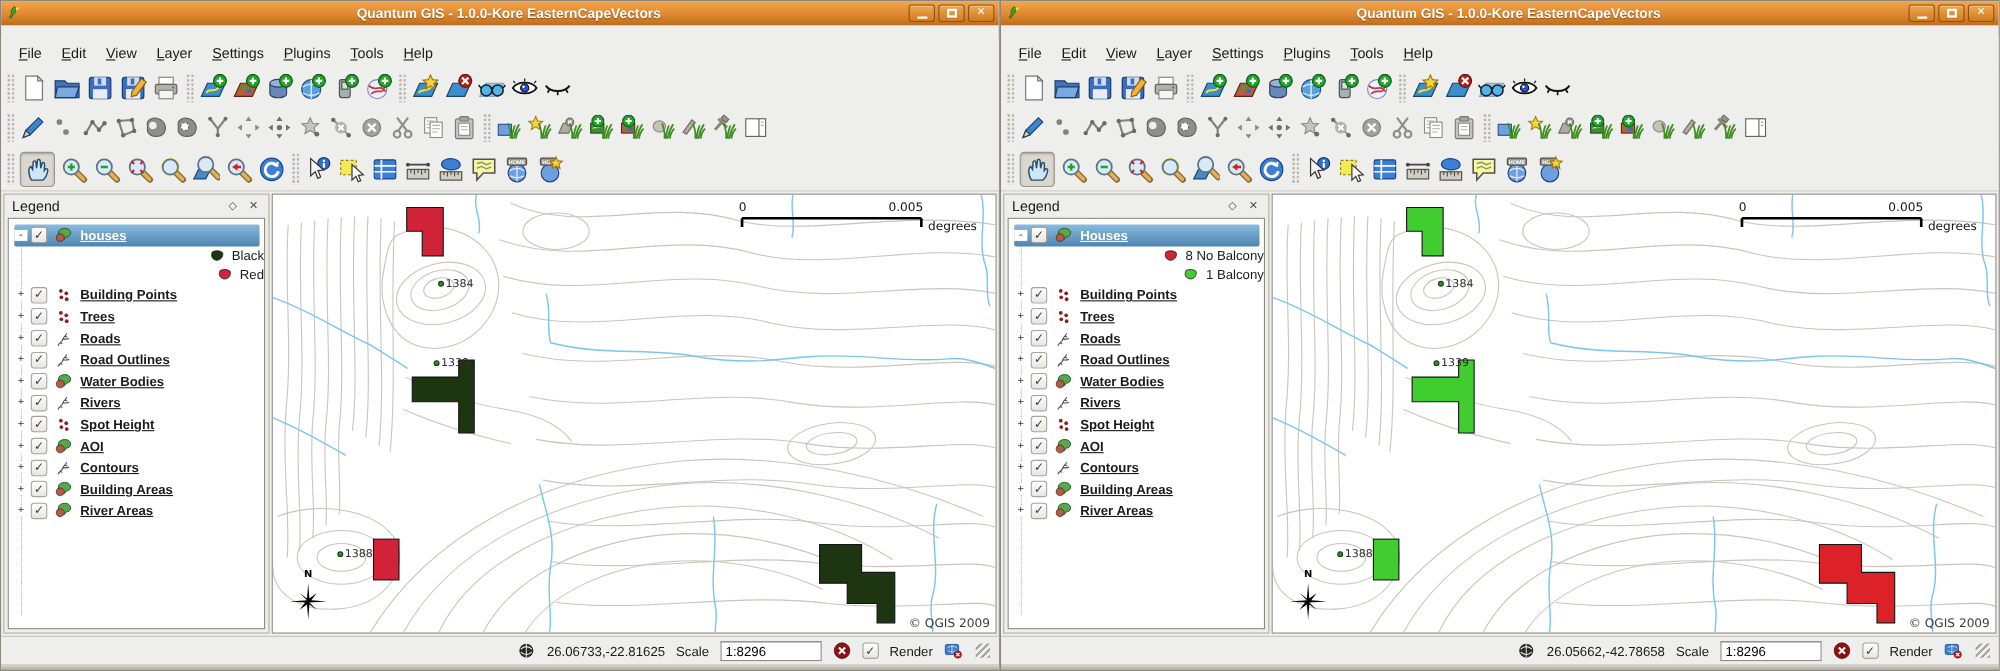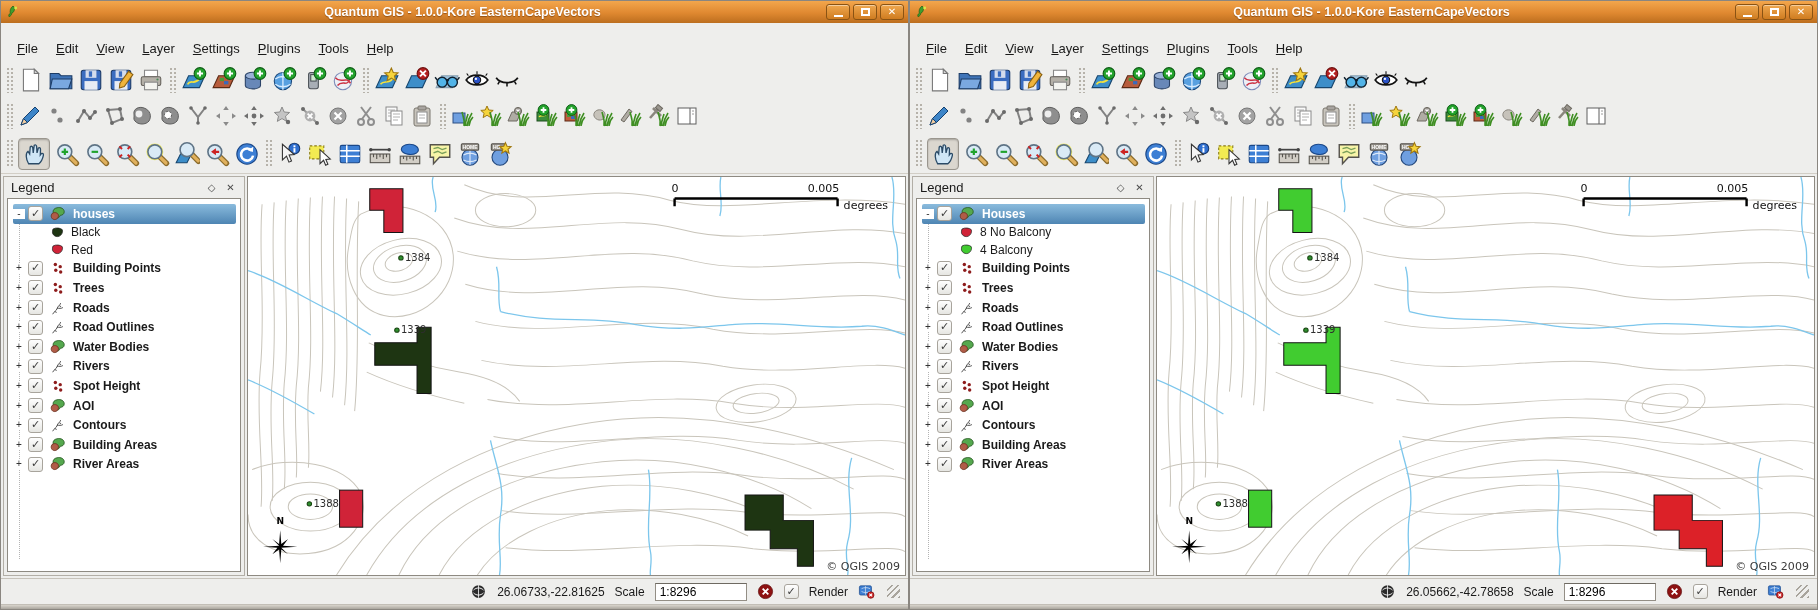--- a/index.html
+++ b/index.html
@@ -50,24 +50,24 @@
   .tree{flex:1;margin:0 3px 3px;background:#fff;border:1px solid #8e8a82;overflow:hidden;
         padding:5px 0 0 5px;position:relative;}
   .tree::before{content:"";position:absolute;left:11px;top:10px;bottom:12px;border-left:1px dotted #b4b4b4;}
   .lrow{display:flex;align-items:center;height:19.6px;position:relative;}
   .exp{width:12px;font-size:10px;line-height:10px;text-align:center;color:#333;margin-right:3px;background:#fff;z-index:1;}
   .cb{width:15px;height:15px;border:1px solid #a8a49c;border-radius:3px;flex:0 0 15px;
       background:linear-gradient(#fefefe,#e6e6e2);display:flex;align-items:center;justify-content:center;
       color:#3c3c3c;font-size:11px;font-weight:bold;margin-right:6px;}
   .cb::after{content:"✓";margin-top:-1px;}
   .licon{width:18px;height:16px;margin-right:6px;flex:0 0 18px;}
-  .llabel{font-weight:bold;font-size:12px;white-space:nowrap;}
+  .llabel{font-weight:bold;font-size:12px;white-space:nowrap;text-decoration:underline;}
   .lrow.sel{background:linear-gradient(#8abbdd,#4e85b3);border-radius:2px;margin-right:4px;}
   .lrow.sel .llabel{color:#fff;}
-  .lchild{display:flex;align-items:center;height:17.5px;margin-left:37px;gap:6px;font-size:12px;}
+  .lchild{display:flex;align-items:center;height:17.5px;margin-left:37px;gap:6px;font-size:12px;justify-content:flex-end;}
   .sw{width:15px;height:13px;flex:0 0 15px;}
   
   .mapwrap{flex:1;border:1px solid #8e8a82;background:#fff;min-width:0;}
   .mapsvg{width:100%;height:100%;display:block;}
   .mapsvg text{font-family:"DejaVu Sans","Liberation Sans",sans-serif;}
   .spot{font-size:10px;fill:#2e2e2e;}
   .sbtext{font-size:11px;fill:#111;}
   .cpy{font-size:11px;fill:#3a3a3a;}
   .ntxt{font-size:9px;font-weight:bold;fill:#000;}
   
@@ -1082,21 +1082,21 @@
         <div class="lchild">
           <svg class="sw">
               <use href="#li-swatch" fill="#d02338"></use>
             </svg>
           <span>8 No Balcony</span>
         </div>
         <div class="lchild">
           <svg class="sw">
               <use href="#li-swatch" fill="#41cc30"></use>
             </svg>
-          <span>4 Balcony</span>
+          <span>1 Balcony</span>
         </div>
         <div class="lrow">
             <span class="exp">+</span>
             <span class="cb"></span>
             <svg class="licon">
               <use href="#li-point"></use>
             </svg>
             <span class="llabel">Building Points</span>
           </div>
         <div class="lrow">

